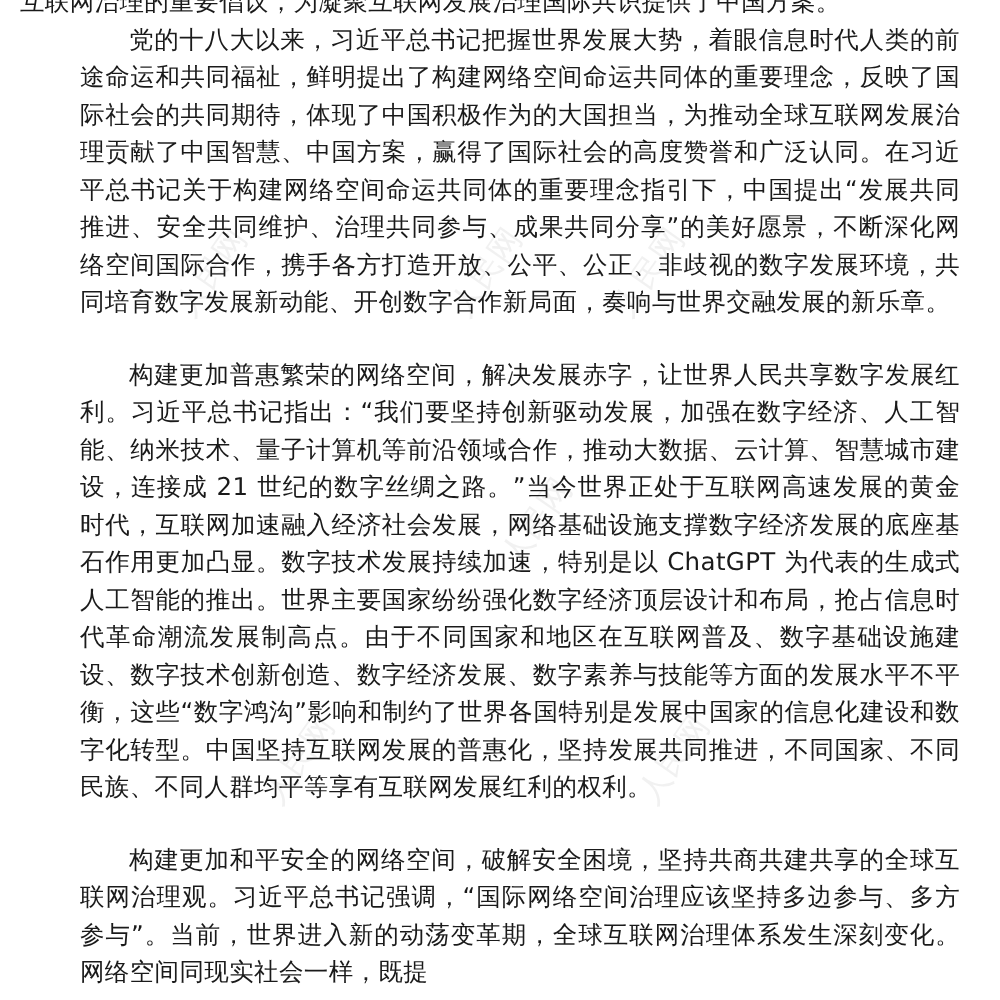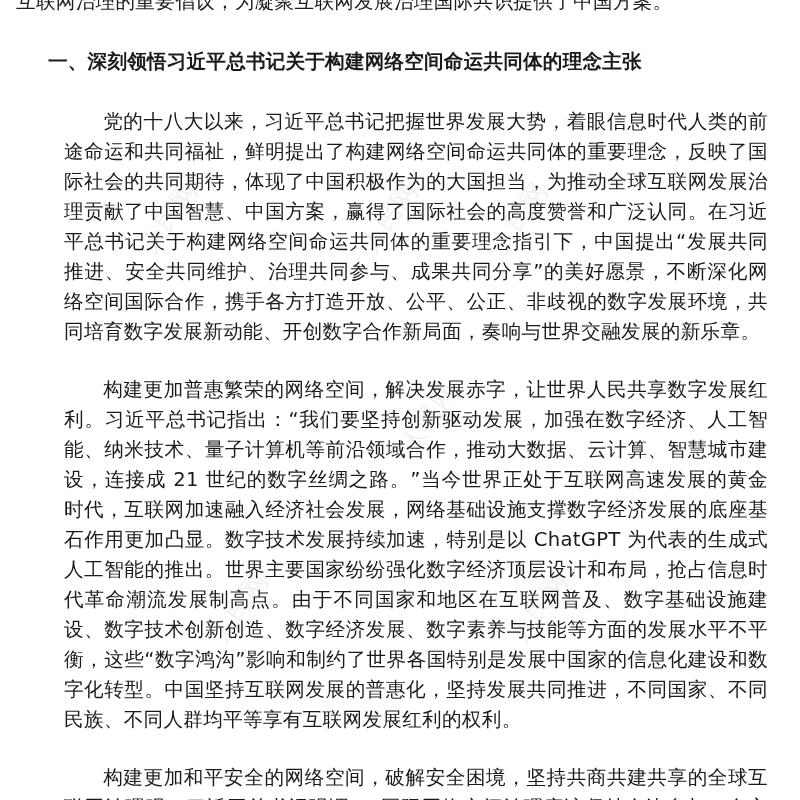--- a/index.html
+++ b/index.html
@@ -59,19 +59,18 @@
 
 <div class="watermark" style="left:350px; top:200px;">人民网</div>
 <div class="watermark" style="left:480px; top:200px;">人民网</div>
 <div class="watermark" style="left:130px; top:200px;">人民网</div>
 <div class="watermark" style="left:390px; top:400px;">人民网</div>
 <div class="watermark" style="left:200px; top:590px;">人民网</div>
 <div class="watermark" style="left:500px; top:590px;">人民网</div>
 
 <div class="article">
   <p class="para">互联网治理的重要倡议，为凝聚互联网发展治理国际共识提供了中国方案。</p>
-  <div class="heading">一、深刻领悟习近平总书记关于构建网络空间命运共同体的理念主张</div>
   <p class="para indent">党的十八大以来，习近平总书记把握世界发展大势，着眼信息时代人类的前途命运和共同福祉，鲜明提出了构建网络空间命运共同体的重要理念，反映了国际社会的共同期待，体现了中国积极作为的大国担当，为推动全球互联网发展治理贡献了中国智慧、中国方案，赢得了国际社会的高度赞誉和广泛认同。在习近平总书记关于构建网络空间命运共同体的重要理念指引下，中国提出“发展共同推进、安全共同维护、治理共同参与、成果共同分享”的美好愿景，不断深化网络空间国际合作，携手各方打造开放、公平、公正、非歧视的数字发展环境，共同培育数字发展新动能、开创数字合作新局面，奏响与世界交融发展的新乐章。</p>
   <div class="gap"></div>
   <p class="para indent">构建更加普惠繁荣的网络空间，解决发展赤字，让世界人民共享数字发展红利。习近平总书记指出：“我们要坚持创新驱动发展，加强在数字经济、人工智能、纳米技术、量子计算机等前沿领域合作，推动大数据、云计算、智慧城市建设，连接成 21 世纪的数字丝绸之路。”当今世界正处于互联网高速发展的黄金时代，互联网加速融入经济社会发展，网络基础设施支撑数字经济发展的底座基石作用更加凸显。数字技术发展持续加速，特别是以 ChatGPT 为代表的生成式人工智能的推出。世界主要国家纷纷强化数字经济顶层设计和布局，抢占信息时代革命潮流发展制高点。由于不同国家和地区在互联网普及、数字基础设施建设、数字技术创新创造、数字经济发展、数字素养与技能等方面的发展水平不平衡，这些“数字鸿沟”影响和制约了世界各国特别是发展中国家的信息化建设和数字化转型。中国坚持互联网发展的普惠化，坚持发展共同推进，不同国家、不同民族、不同人群均平等享有互联网发展红利的权利。</p>
   <div class="gap"></div>
   <p class="para indent">构建更加和平安全的网络空间，破解安全困境，坚持共商共建共享的全球互联网治理观。习近平总书记强调，“国际网络空间治理应该坚持多边参与、多方参与”。当前，世界进入新的动荡变革期，全球互联网治理体系发生深刻变化。网络空间同现实社会一样，既提</p>
 </div>
 
 </body></html>

